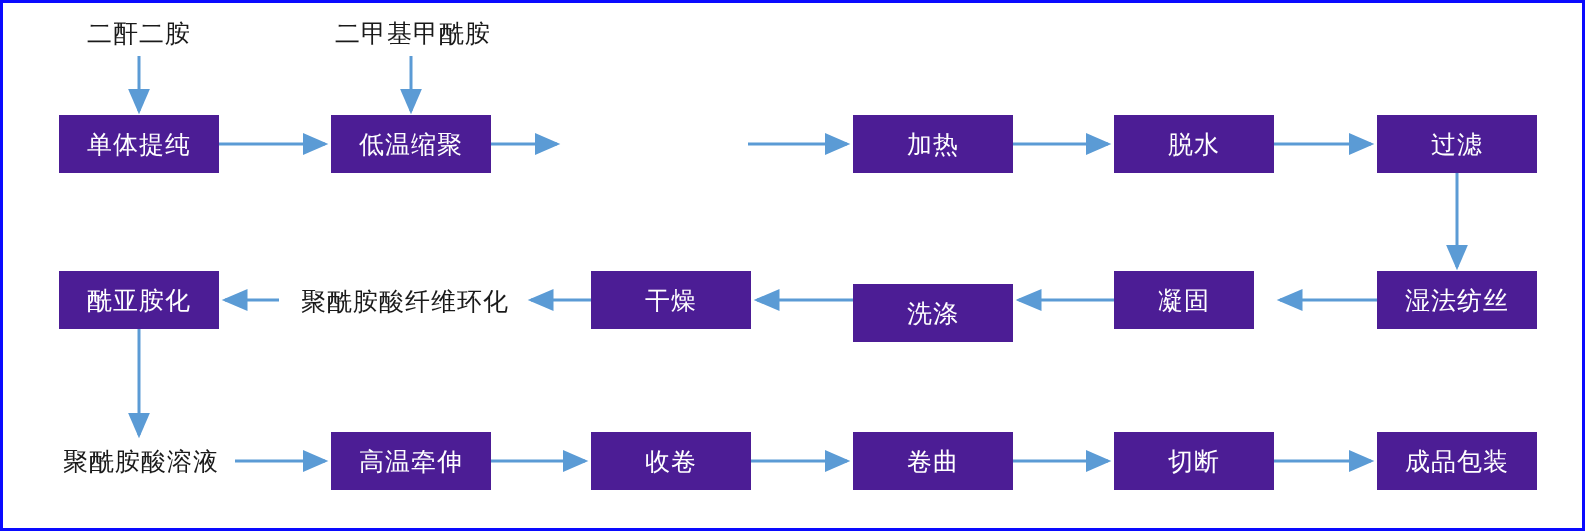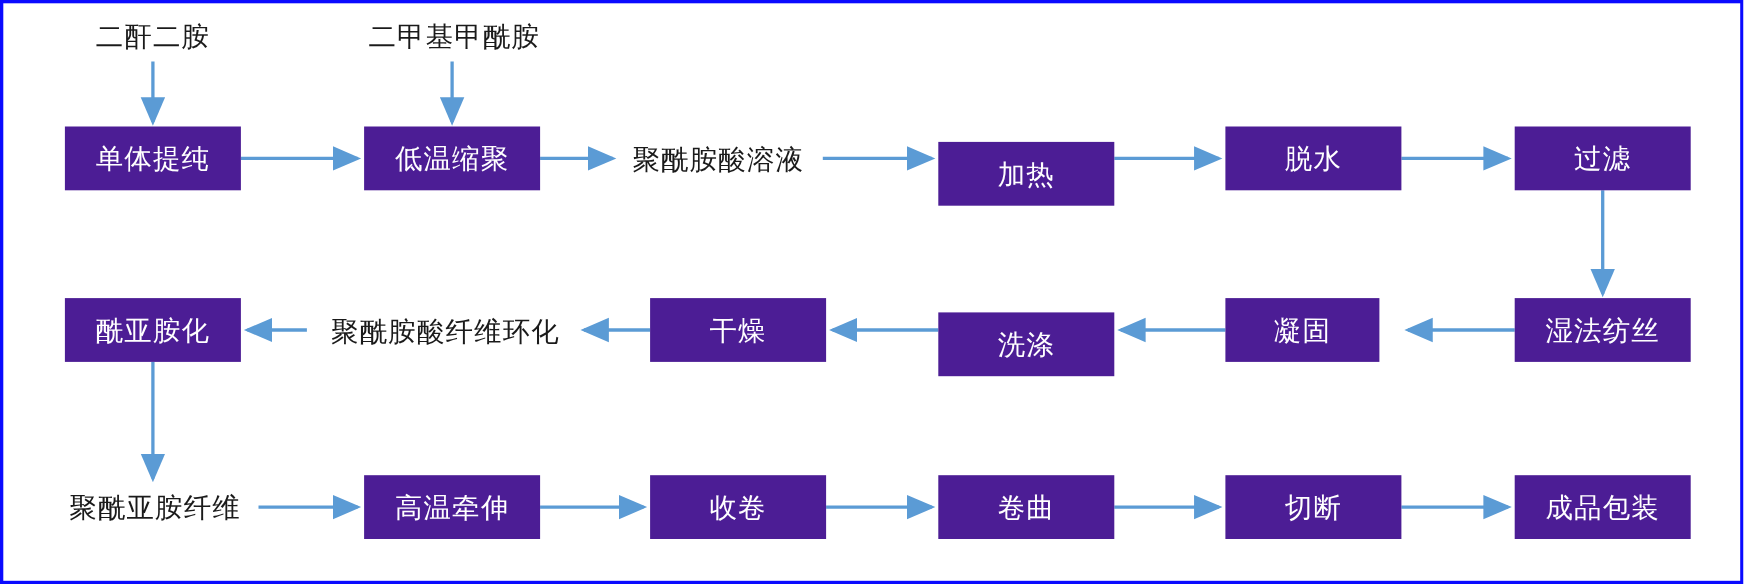--- a/index.html
+++ b/index.html
@@ -99,32 +99,31 @@
       <line x1="1010" y1="458" x2="1105" y2="458" marker-end="url(#arrow-r)"></line>
       <line x1="1271" y1="458" x2="1368" y2="458" marker-end="url(#arrow-r)"></line>
     </g>
   </svg>
 
   <div class="plain-label" style="left:78px;top:14px;width:116px;height:32px;">二酐二胺</div>
   <div class="plain-label" style="left:324px;top:14px;width:172px;height:32px;">二甲基甲酰胺</div>
 
   <div class="node" style="left:56px;top:112px;width:160px;height:58px;">单体提纯</div>
   <div class="node" style="left:328px;top:112px;width:160px;height:58px;">低温缩聚</div>
-  <div class="plain-label" style="left:560px;top:126px;width:180px;height:32px;">聚酰胺酸溶液</div>
-  <div class="node" style="left:850px;top:126px;width:160px;height:58px;">加热</div>
+  <div class="node" style="left:850px;top:112px;width:160px;height:58px;">加热</div>
   <div class="node" style="left:1111px;top:112px;width:160px;height:58px;">脱水</div>
   <div class="node" style="left:1374px;top:112px;width:160px;height:58px;">过滤</div>
 
   <div class="node" style="left:56px;top:268px;width:160px;height:58px;">酰亚胺化</div>
   <div class="plain-label" style="left:282px;top:282px;width:240px;height:32px;">聚酰胺酸纤维环化</div>
   <div class="node" style="left:588px;top:268px;width:160px;height:58px;">干燥</div>
   <div class="node" style="left:850px;top:268px;width:160px;height:58px;margin-top:13px;">洗涤</div>
   <div class="node" style="left:1111px;top:268px;width:140px;height:58px;">凝固</div>
   <div class="node" style="left:1374px;top:268px;width:160px;height:58px;">湿法纺丝</div>
 
-  <div class="plain-label" style="left:46px;top:442px;width:184px;height:32px;">聚酰亚胺纤维</div>
+  <div class="plain-label" style="left:46px;top:442px;width:184px;height:32px;">聚酰胺酸溶液</div>
   <div class="node" style="left:328px;top:429px;width:160px;height:58px;">高温牵伸</div>
   <div class="node" style="left:588px;top:429px;width:160px;height:58px;">收卷</div>
   <div class="node" style="left:850px;top:429px;width:160px;height:58px;">卷曲</div>
   <div class="node" style="left:1111px;top:429px;width:160px;height:58px;">切断</div>
   <div class="node" style="left:1374px;top:429px;width:160px;height:58px;">成品包装</div>
 
 </div>
 
 </body></html>

